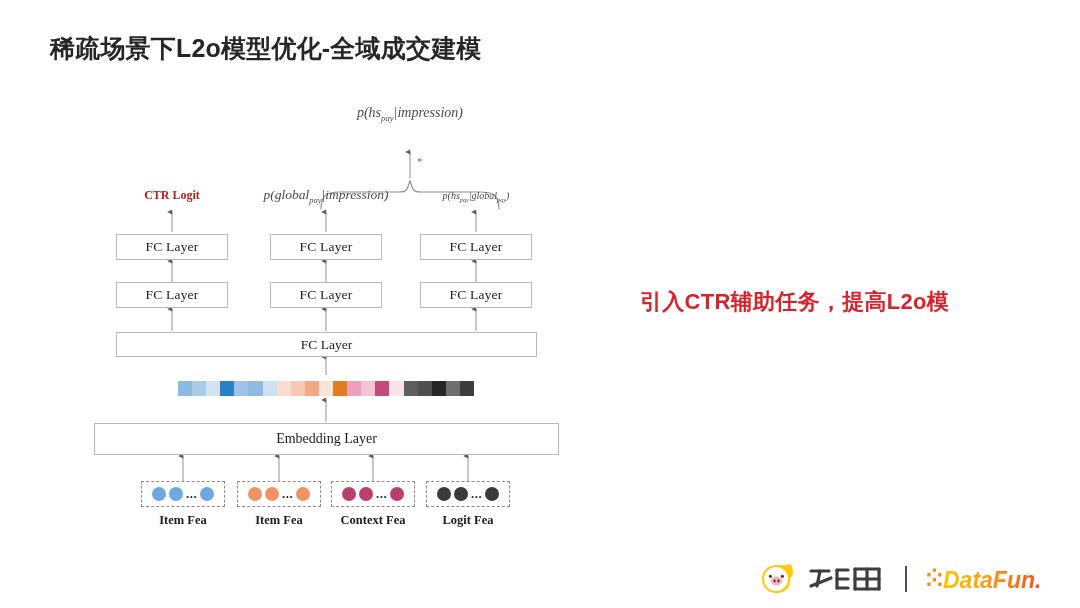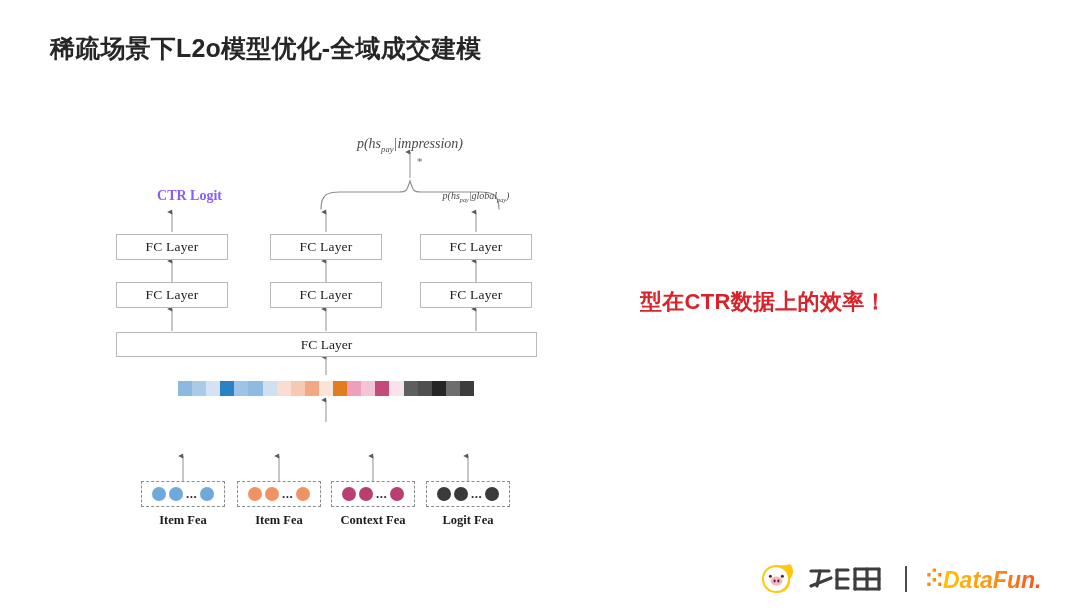--- a/index.html
+++ b/index.html
@@ -79,24 +79,24 @@
     text-align: center;
   }
   .math-label sub {
     font-size: 0.62em;
     font-style: italic;
   }
   .plain-label {
     position: absolute;
     font-family: "Liberation Serif", serif;
     font-weight: bold;
-    color: #8b5cf6;
+    color: #b91c1c;
     white-space: nowrap;
-    text-align: right;
-    font-size: 14px;
+    text-align: center;
+    font-size: 12px;
   }
   .star-sym {
     position: absolute;
     font-family: "Liberation Serif", serif;
     color: #6a6a6a;
     font-size: 11px;
   }
 
   
   #embedding-strip {
@@ -219,28 +219,31 @@
     <line x1="326" y1="375" x2="326" y2="357" stroke="#9a9a9a" stroke-width="1.1" marker-end="url(#arrhead)"></line>
 
     <line x1="326" y1="422" x2="326" y2="400" stroke="#9a9a9a" stroke-width="1.1" marker-end="url(#arrhead)"></line>
 
     <line x1="183" y1="481" x2="183" y2="456" stroke="#9a9a9a" stroke-width="1.1" marker-end="url(#arrhead)"></line>
     <line x1="279" y1="481" x2="279" y2="456" stroke="#9a9a9a" stroke-width="1.1" marker-end="url(#arrhead)"></line>
     <line x1="373" y1="481" x2="373" y2="456" stroke="#9a9a9a" stroke-width="1.1" marker-end="url(#arrhead)"></line>
     <line x1="468" y1="481" x2="468" y2="456" stroke="#9a9a9a" stroke-width="1.1" marker-end="url(#arrhead)"></line>
   </svg>
 
-  <div class="math-label" style="left:310px; top:136px; width:200px; font-size:14px;">
+  <div class="math-label" style="left:310px; top:105px; width:200px; font-size:14px;">
     <span>p(hs</span><sub>pay</sub><span>|impression)</span>
   </div>
 
   <div class="star-sym" style="left:417px; top:155px;">*</div>
 
   <div class="plain-label" style="left:122px; top:188px; width:100px;">CTR Logit</div>
 
+  <div class="math-label" style="left:246px; top:187px; width:160px; font-size:13.5px;">
+    <span>p(global</span><sub>pay</sub><span>|impression)</span>
+  </div>
 
   <div class="math-label" style="left:421px; top:190px; width:110px; font-size:10px;">
     <span>p(hs</span><sub>pay</sub><span>|global</span><sub>pay</sub><span>)</span>
   </div>
 
   <div class="fc-box" style="left:116px; top:234px; width:112px; height:26px;">FC Layer</div>
   <div class="fc-box" style="left:270px; top:234px; width:112px; height:26px;">FC Layer</div>
   <div class="fc-box" style="left:420px; top:234px; width:112px; height:26px;">FC Layer</div>
 
   <div class="fc-box" style="left:116px; top:282px; width:112px; height:26px;">FC Layer</div>
@@ -266,20 +269,21 @@
       <span class="cell" style="background: rgb(243, 196, 213); width: 14.0952px;"></span>
       <span class="cell" style="background: rgb(196, 75, 121); width: 14.0952px;"></span>
       <span class="cell" style="background: rgb(250, 226, 236); width: 14.0952px;"></span>
       <span class="cell" style="background: rgb(94, 94, 94); width: 14.0952px;"></span>
       <span class="cell" style="background: rgb(79, 79, 79); width: 14.0952px;"></span>
       <span class="cell" style="background: rgb(38, 38, 38); width: 14.0952px;"></span>
       <span class="cell" style="background: rgb(110, 110, 110); width: 14.0952px;"></span>
       <span class="cell" style="background: rgb(61, 61, 61); width: 14.0952px;"></span>
     </div>
 
+  <div class="fc-wide" style="left:94px; top:423px; width:465px; height:32px; font-size:14px;">Embedding Layer</div>
 
   <div class="feature-group" style="left:141px; top:481px; width:84px;">
     <div class="feature-box">
       <span class="feature-dot" style="background:#6fa8dc"></span>
       <span class="feature-dot" style="background:#6fa8dc"></span>
       <span class="feature-ellipsis">...</span>
       <span class="feature-dot" style="background:#6fa8dc"></span>
     </div>
     <div class="feature-caption">Item Fea</div>
   </div>
@@ -310,21 +314,21 @@
       <span class="feature-dot" style="background:#3a3a3a"></span>
       <span class="feature-ellipsis">...</span>
       <span class="feature-dot" style="background:#3a3a3a"></span>
     </div>
     <div class="feature-caption">Logit Fea</div>
   </div>
 
 </div>
 
 <div id="annotation">
-  <div>型在CTR数据上的效率！</div>
+  <div>引入CTR辅助任务，提高L2o模</div>
 </div>
 
 <div id="footer">
 
   <div id="fliggy-logo">
     <svg width="40" height="34" viewBox="0 0 40 34">
       <path d="M31,3 C33,7 32,12 29,15 L25,11 Z" fill="#ffc80a"></path>
       <path d="M30,2 C34,6 34,13 30,17 C31,24 26,31 17,31 C8,31 2,25 2,17 C2,9 8,3 17,3 C22,3 26,4 30,2 Z" fill="#ffc80a"></path>
       <circle cx="16" cy="17" r="12" fill="#ffffff"></circle>
       <ellipse cx="16.5" cy="19" rx="6" ry="4.6" fill="#f7b7bd"></ellipse>

